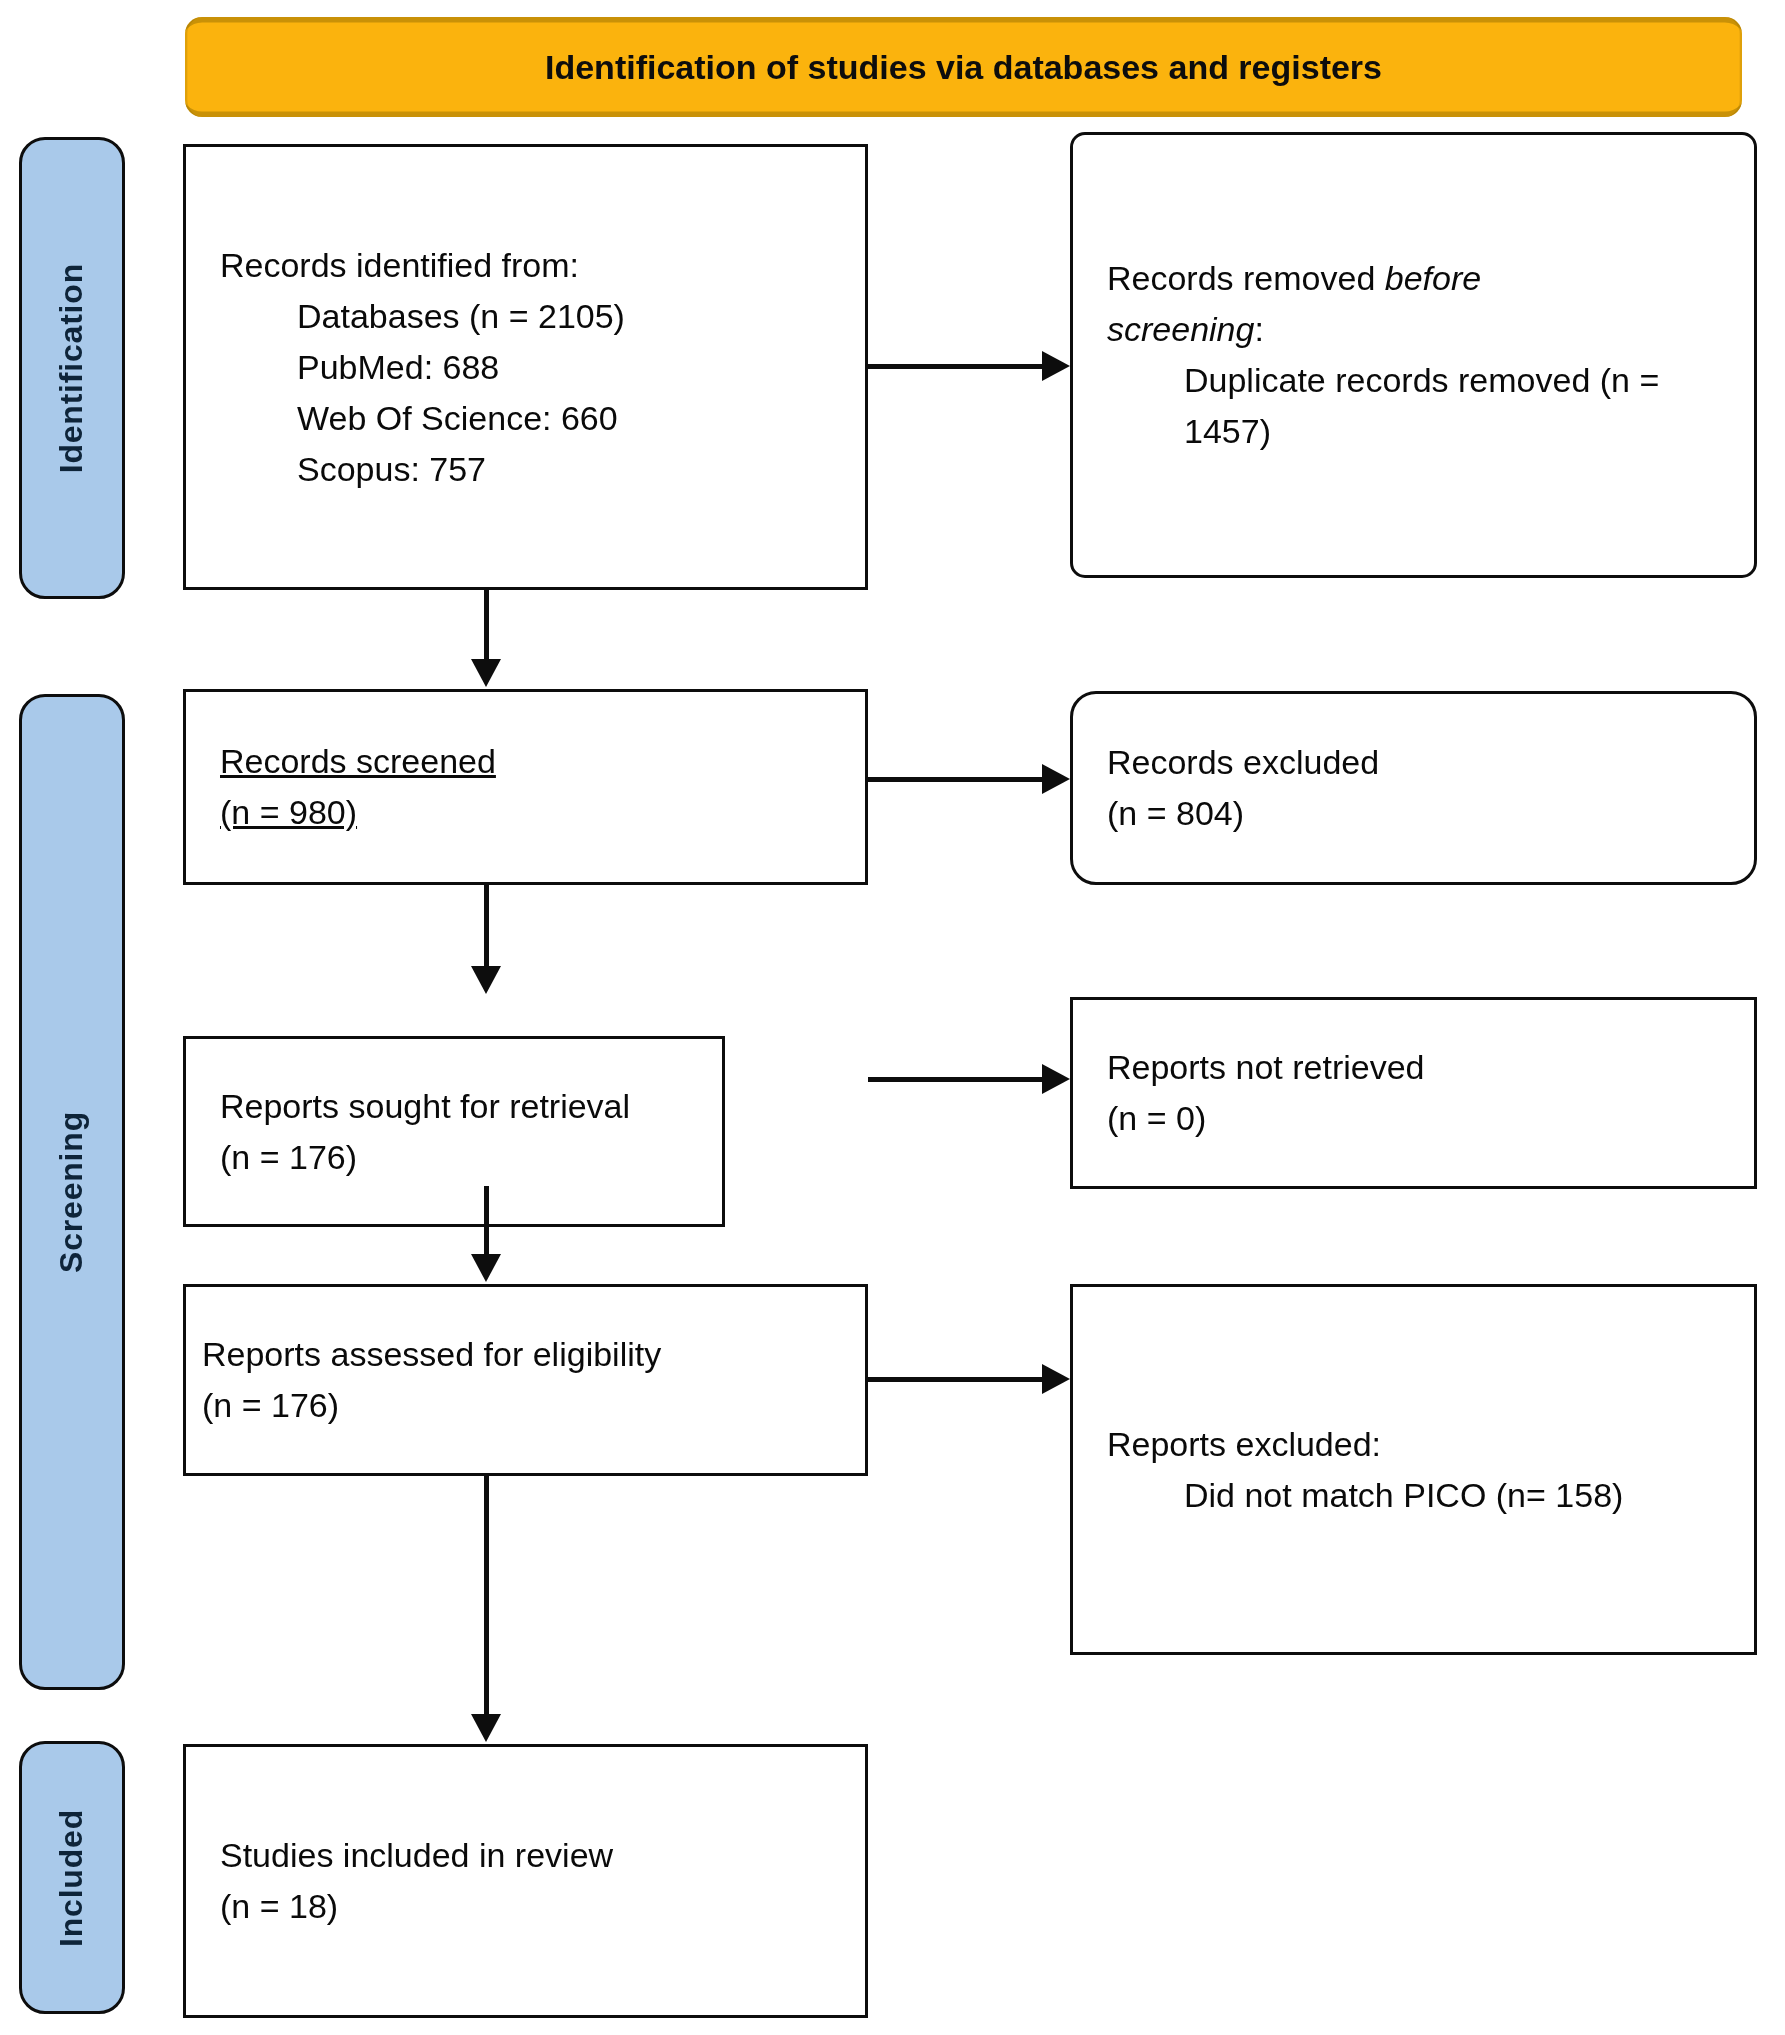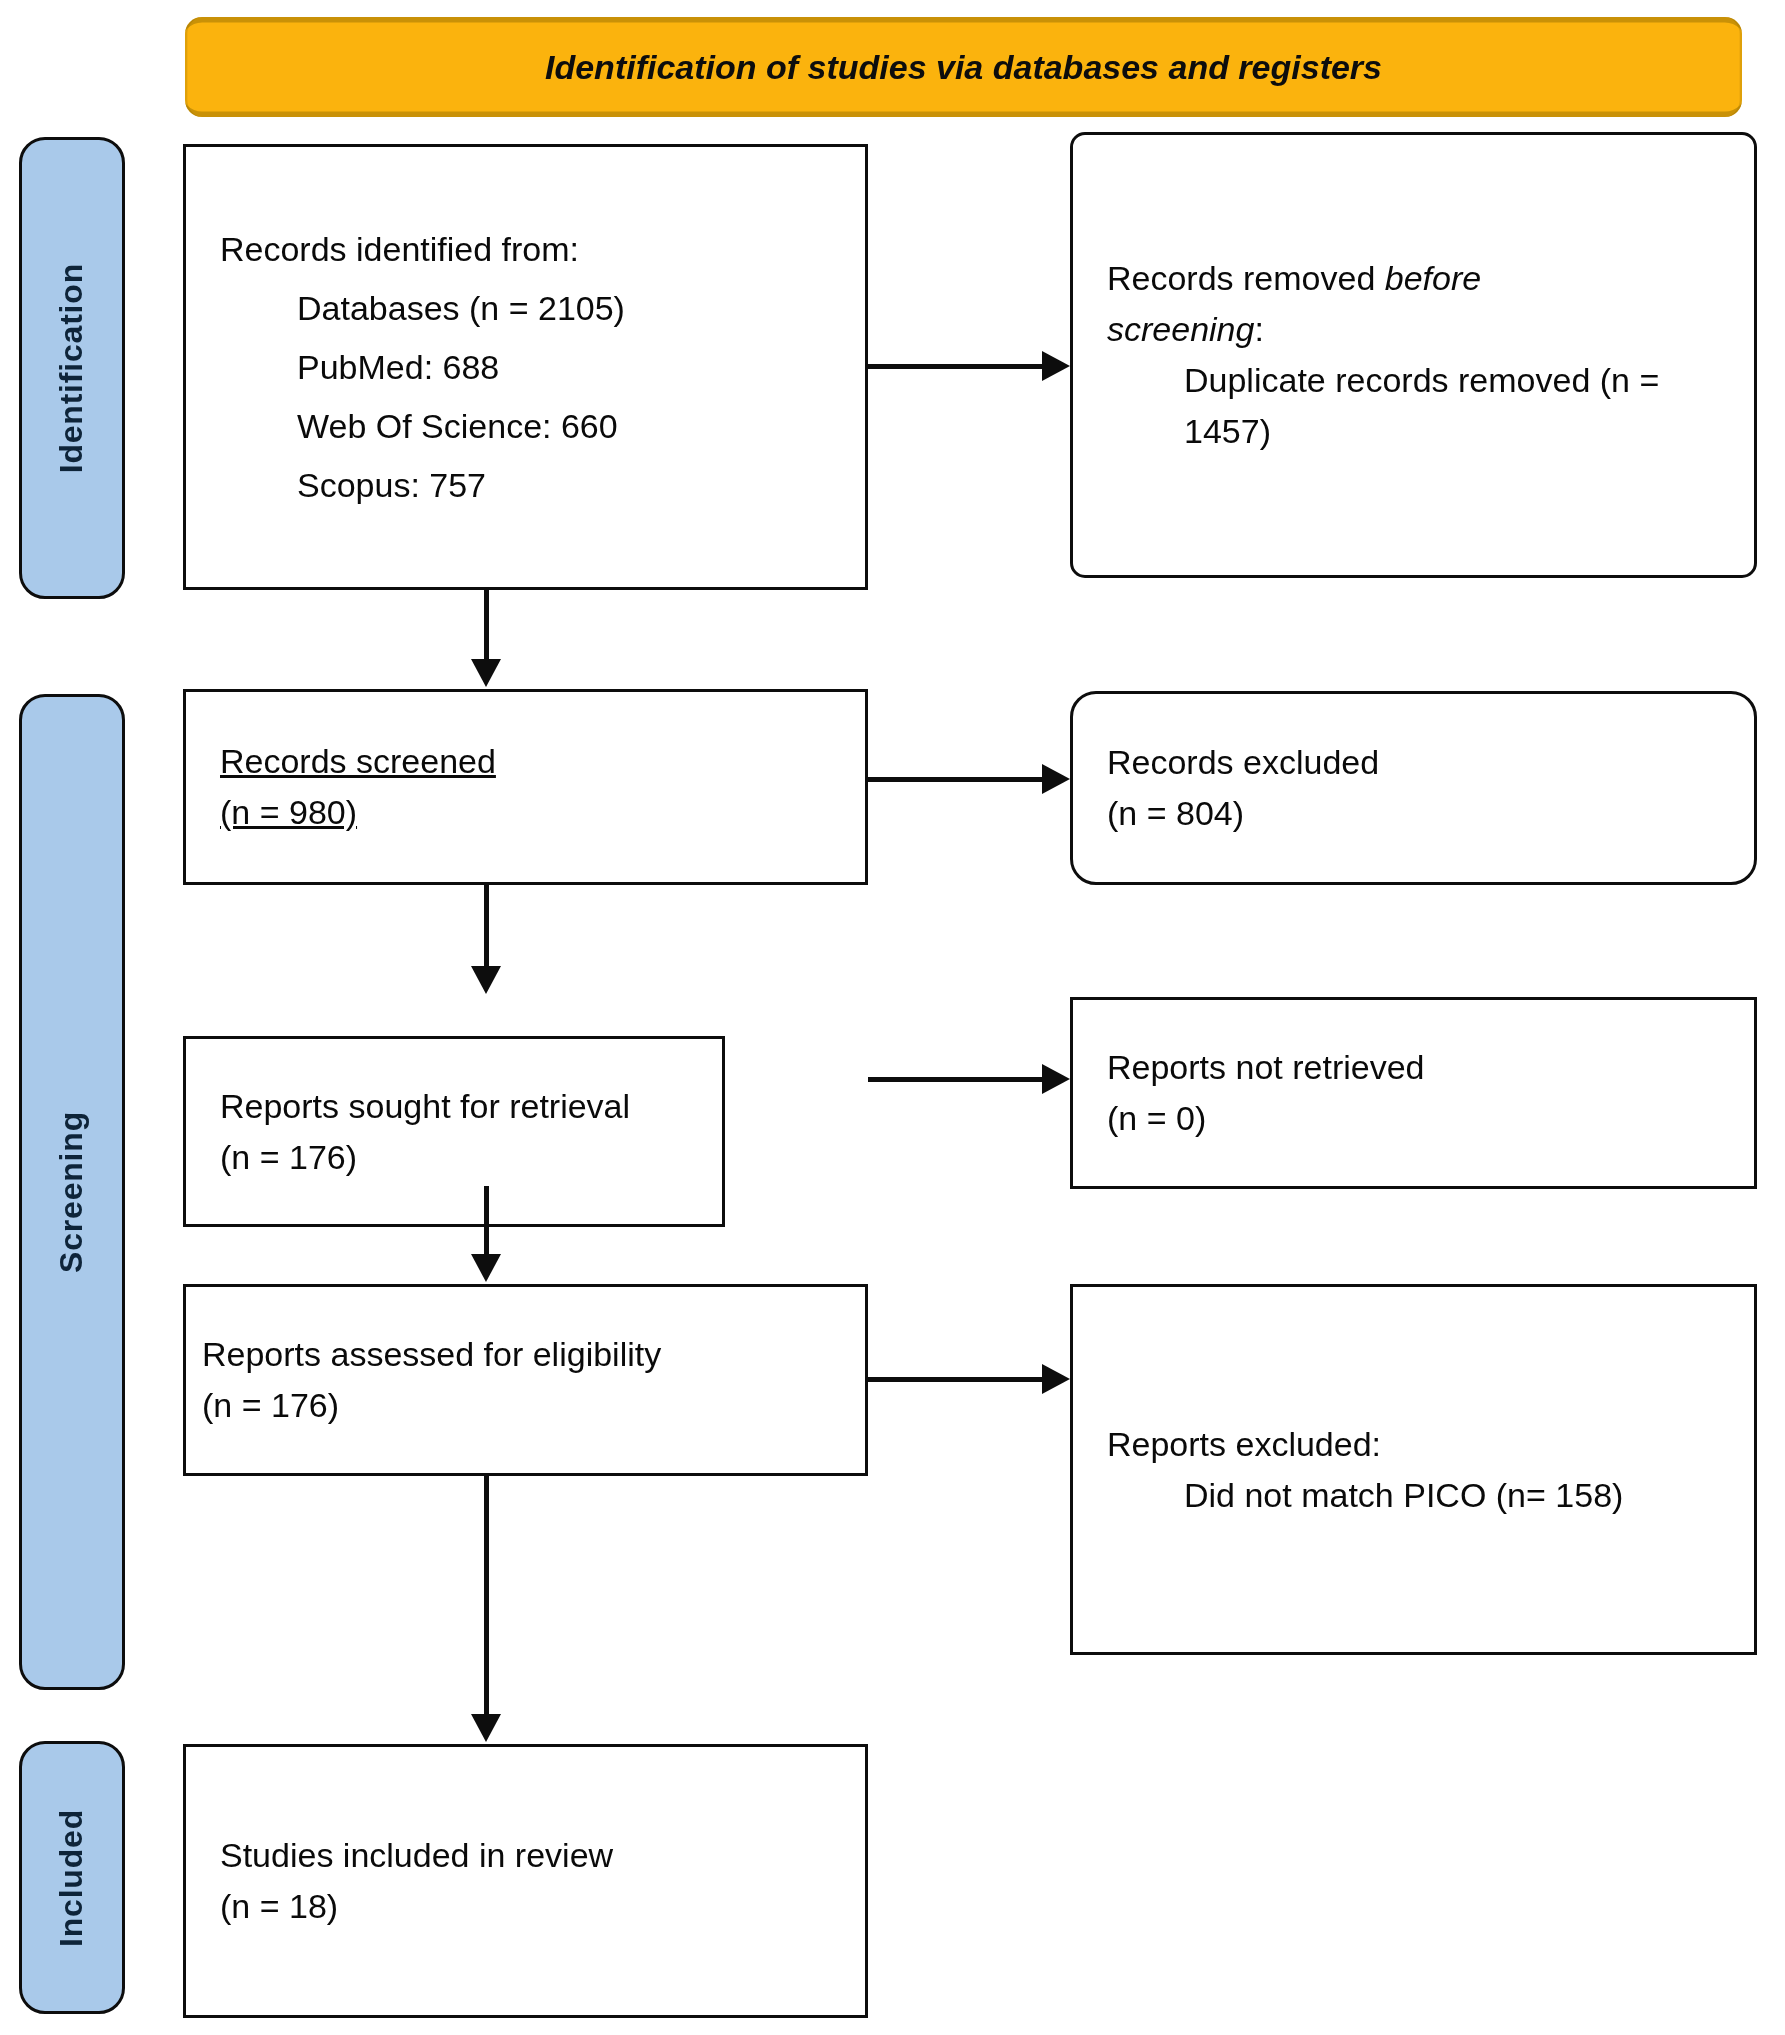--- a/index.html
+++ b/index.html
@@ -27,21 +27,20 @@
     display: flex;
     align-items: center;
     justify-content: center;
     font-size: 34px;
     font-weight: bold;
     color: #0d0d0d;
     box-shadow: inset 0 9.2px 0 -3.8px rgba(140,104,0,0.45),
                 inset 0 -9.2px 0 -3.8px rgba(140,104,0,0.45),
                 inset 3.1px 0 0 -0.8px rgba(140,104,0,0.25),
                 inset -3.1px 0 0 -0.8px rgba(140,104,0,0.25);
-    font-style: italic;
   }
 
   
   .stage {
     position: absolute;
     left: 18.5px;
     width: 106px;
     background: #A9C9EA;
     border: 3.8px solid #0d0d0d;
     border-radius: 26px;
@@ -73,21 +72,21 @@
     flex-direction: column;
     justify-content: center;
     padding: 15.4px 21.6px 15.4px 34px;
     font-size: 34px;
     line-height: 1.5;
   }
   .fbox .line   { white-space: normal; }
   .fbox .indent { margin-left: 77px; }
   .fbox .limit  { max-width: 493px; }
 
-  .box-records-identified   { left: 183px;  top: 144px;  width: 685px; height: 446px; gap: 8px; }
+  .box-records-identified   { left: 183px;  top: 144px;  width: 685px; height: 446px; }
   .box-records-removed      { left: 1070px; top: 132px;  width: 687px; height: 446px; border-radius: 15px; }
   .box-records-screened     { left: 183px;  top: 689px;  width: 685px; height: 196px; text-decoration: underline; }
   .box-records-excluded     { left: 1070px; top: 691px;  width: 687px; height: 194px; border-radius: 26px; }
   .box-reports-sought       { left: 183px;  top: 1036px; width: 542px; height: 191px; }
   .box-reports-not-retrieved{ left: 1070px; top: 997px; width: 687px; height: 192px; }
   .box-reports-assessed     { left: 183px;  top: 1284px; width: 685px; height: 192px; padding-left: 16px; }
   .box-reports-excluded     { left: 1070px; top: 1284px; width: 687px; height: 371px; }
   .box-studies-included     { left: 183px;  top: 1744px; width: 685px; height: 274px; }
 
   em { font-style: italic; }

